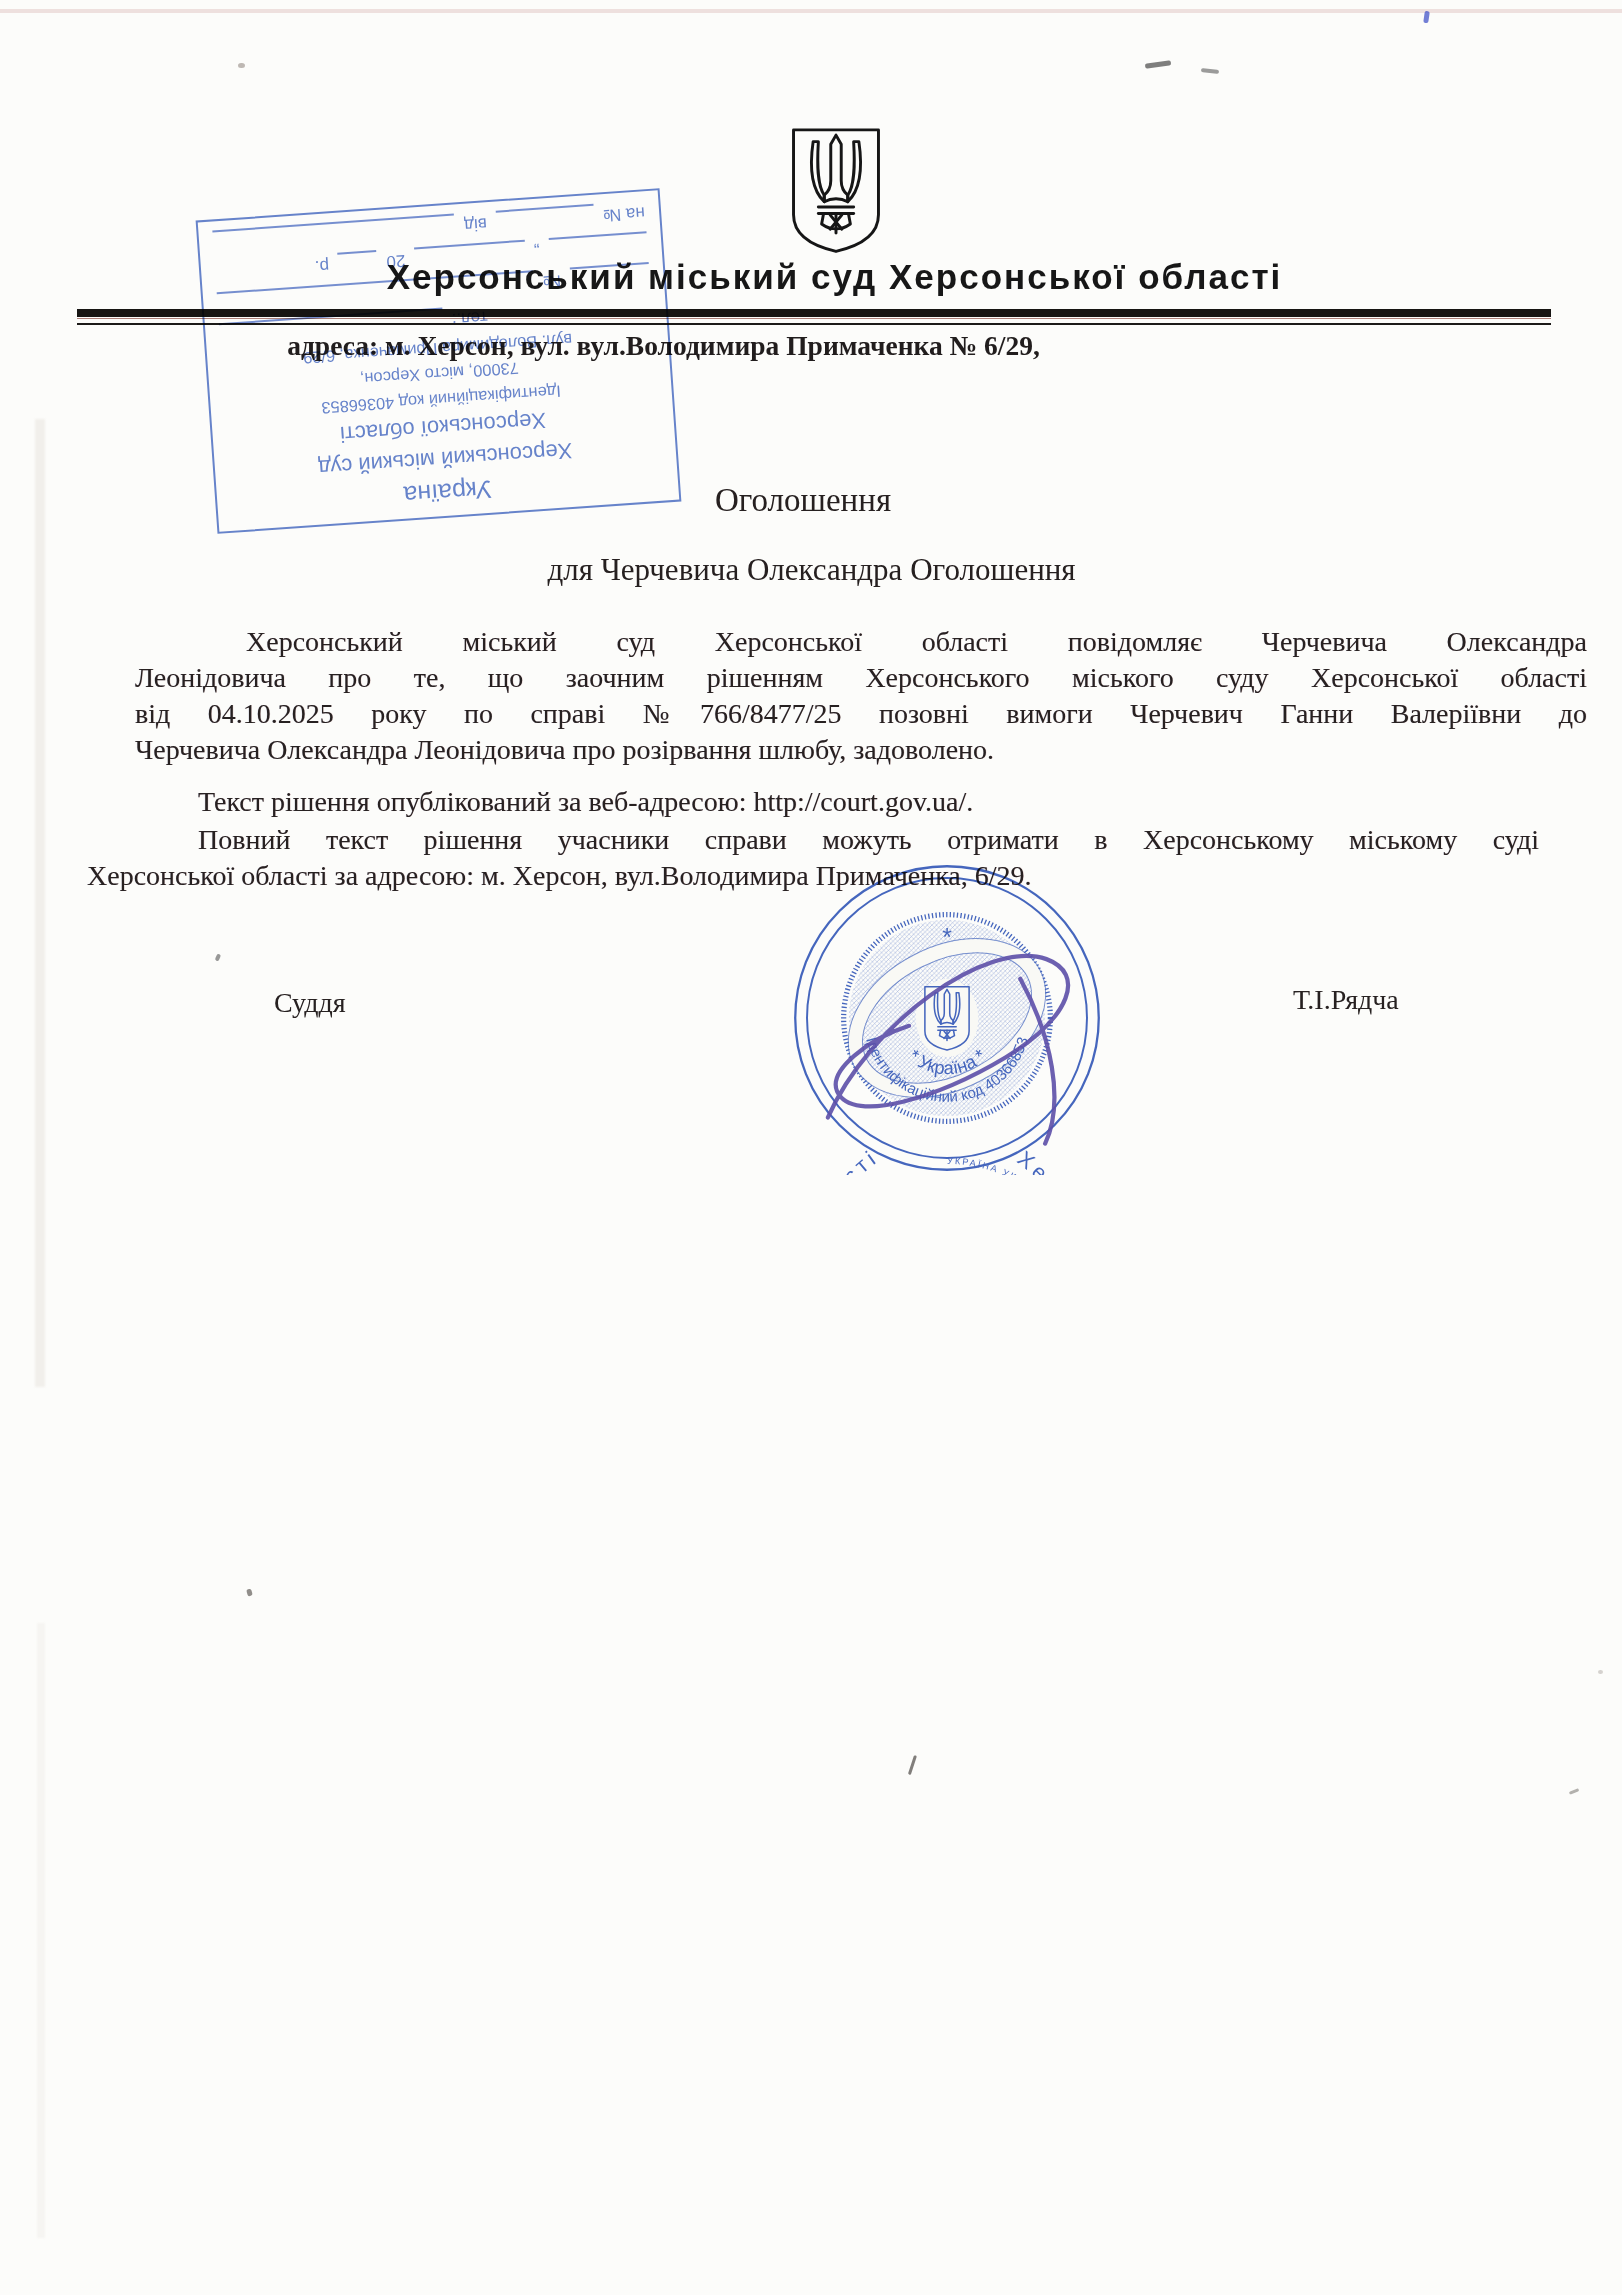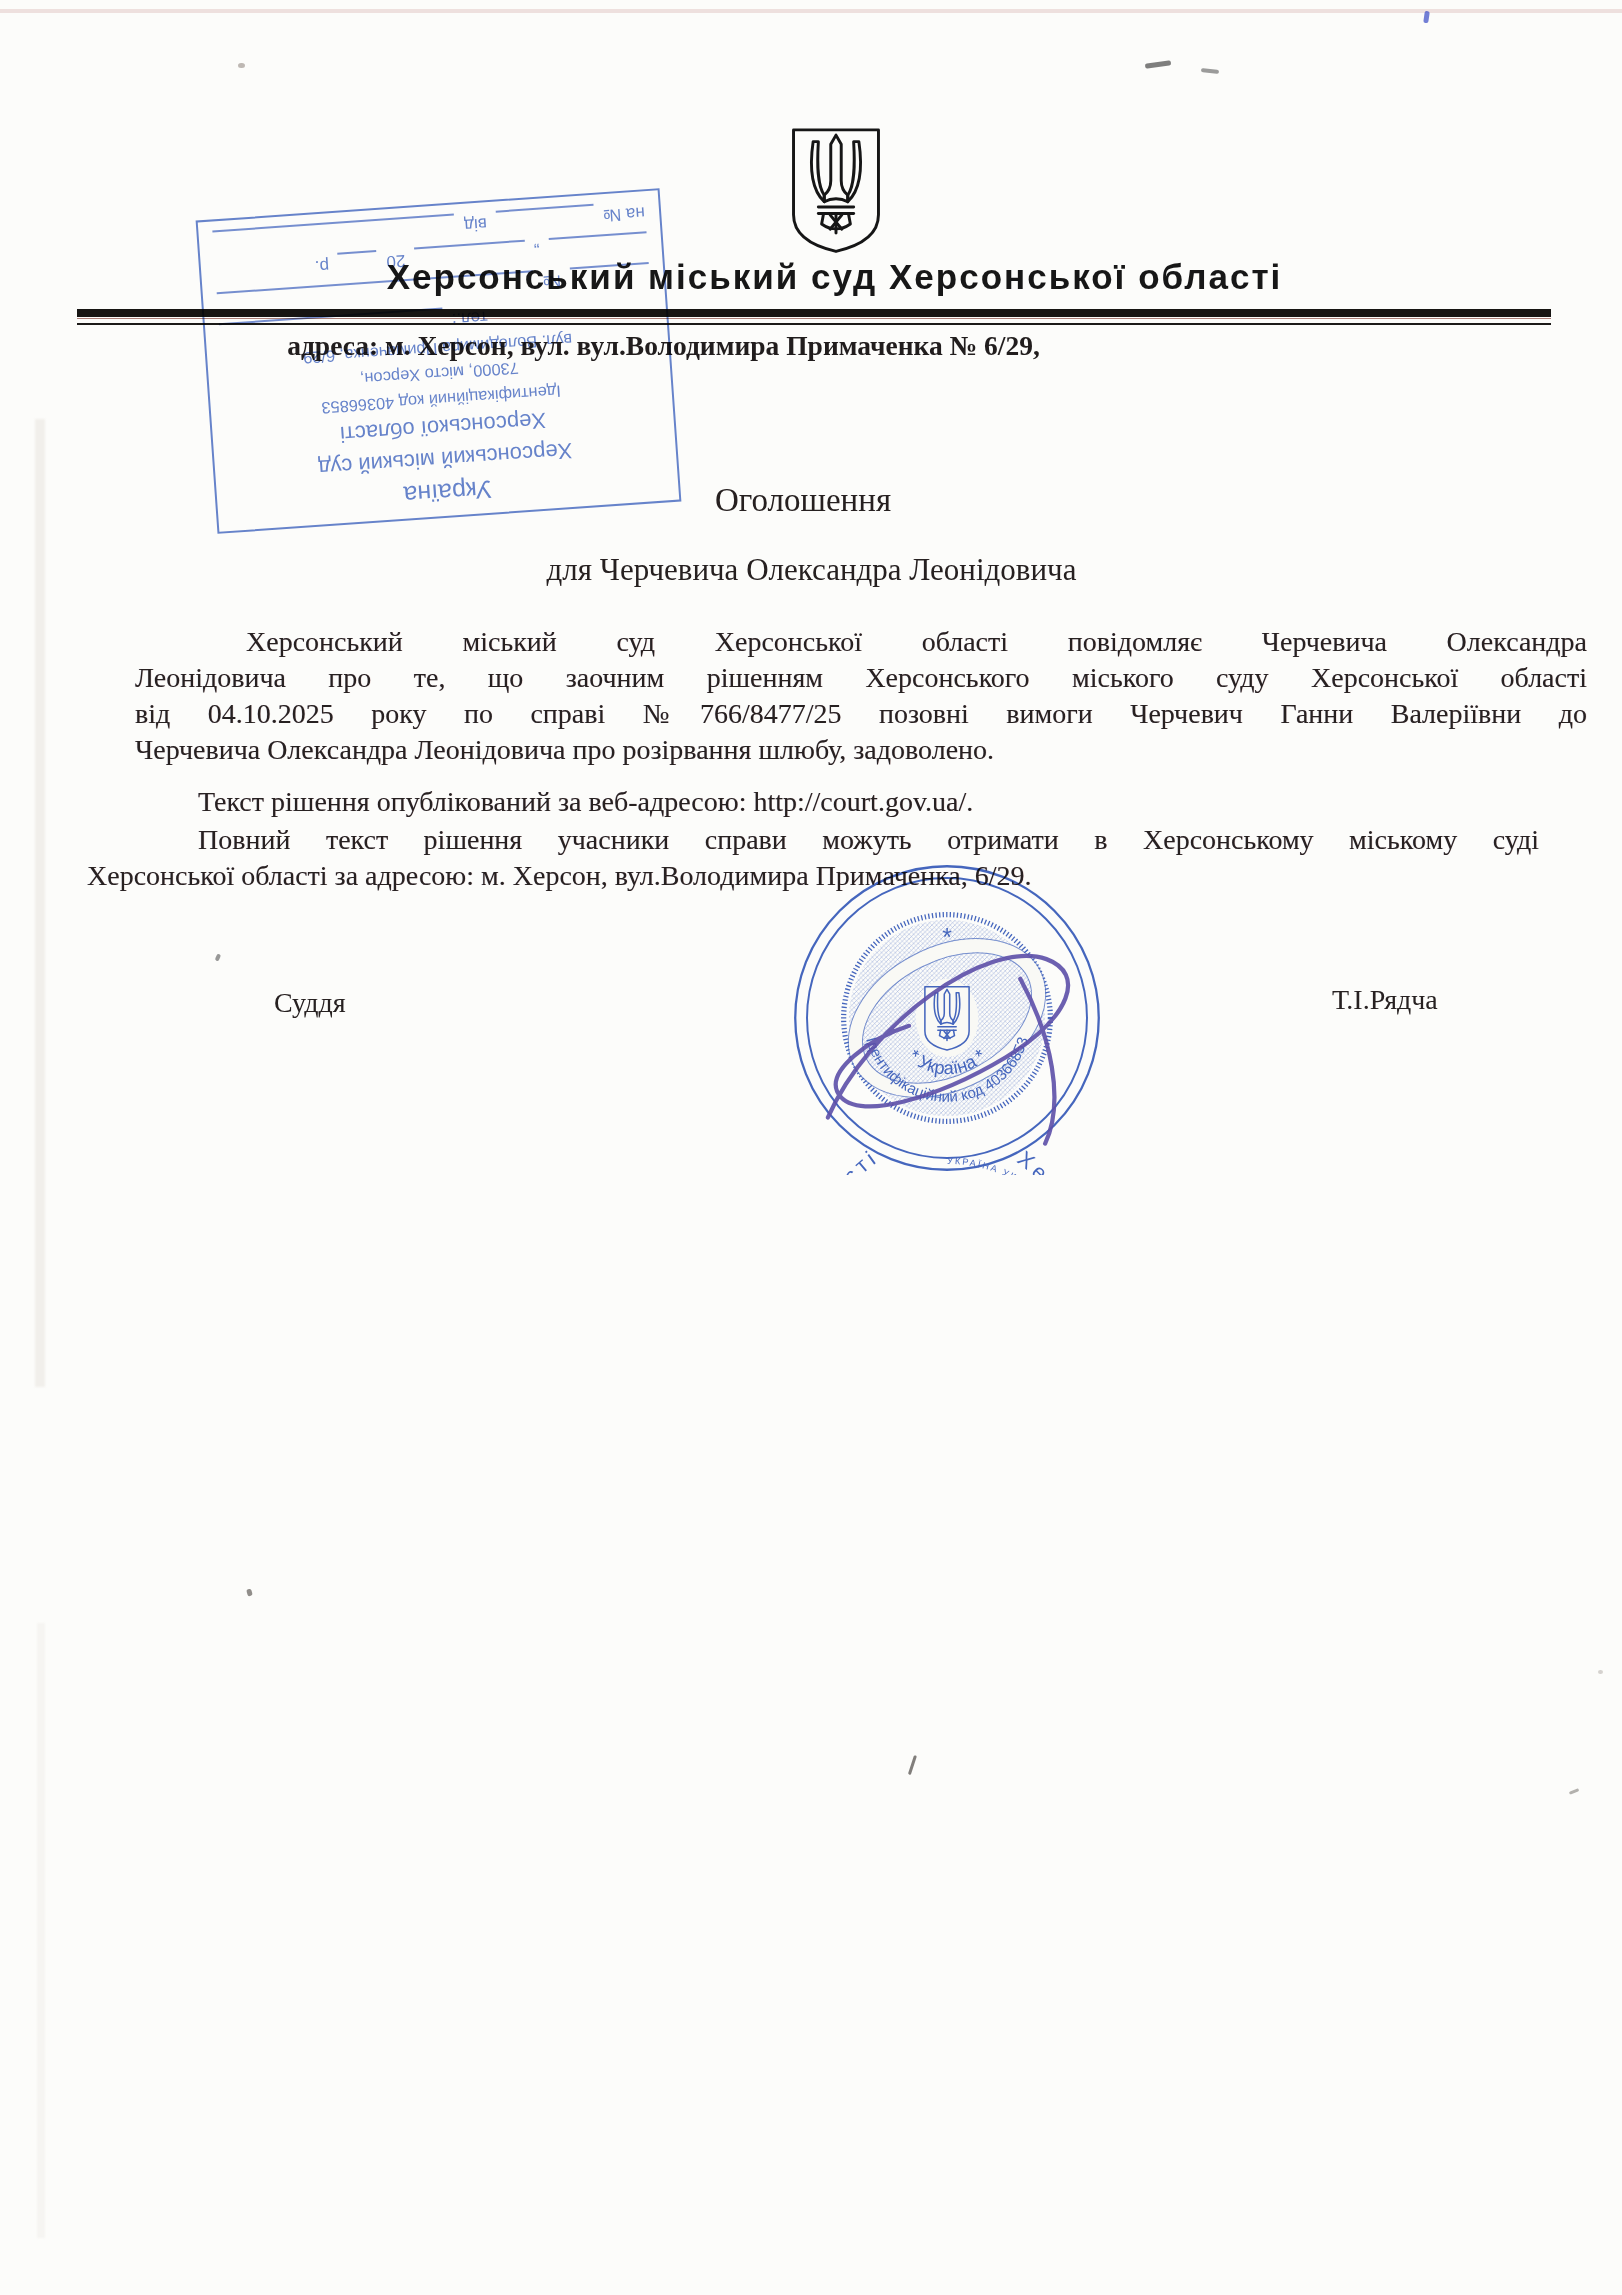--- a/index.html
+++ b/index.html
@@ -68,21 +68,21 @@
         text-shadow:0.4px 0 0 rgba(150,40,40,.18), -0.4px 0 0 rgba(40,60,150,.15);}
   .p-line{display:block;}
   .p-just{text-align:justify;text-align-last:justify;}
   .p-indent{padding-left:111px;}
   #para1{top:624px;margin-left:48px;}
   #para2{top:784px;}
   #para3{top:822px;}
 
   
   .judge-label{position:absolute;left:274px;top:987px;font-size:28px;color:#272121;z-index:2;text-align:center;}
-  .judge-name{position:absolute;left:1332px;top:984px;font-size:28px;color:#272121;z-index:2;}
+  .judge-name{position:absolute;left:1293px;top:984px;font-size:28px;color:#272121;z-index:2;}
 
   
   .round-seal{position:absolute;left:790px;top:861px;width:314px;height:314px;z-index:3;mix-blend-mode:multiply;opacity:.95;}
 </style>
 </head>
 <body>
 
 <div id="page">
 
   <div class="artifact top-edge-line"></div>
@@ -164,21 +164,21 @@
       <span class="cs-gap"></span>
       <span class="fill-line" style="width:98px"></span>
       <span class="cs-gap"></span>
       <span>від</span>
       <span class="cs-gap"></span>
       <span class="fill-line fl-grow"></span>
     </div>
   </div>
 
   <div class="doc-title">Оголошення</div>
-  <div class="doc-recipient">для Черчевича Олександра Леонідовича</div>
+  <div class="doc-recipient">для Черчевича Олександра Оголошення</div>
 
   <div class="para" id="para1">
     <span class="p-line p-just p-indent">Херсонський міський суд Херсонської області повідомляє Черчевича Олександра</span>
     <span class="p-line p-just">Леонідовича про те, що заочним рішенням Херсонського міського суду Херсонської області</span>
     <span class="p-line p-just">від  04.10.2025 року  по справі №766/8477/25 позовні вимоги  Черчевич Ганни Валеріївни до</span>
     <span class="p-line">Черчевича Олександра Леонідовича про розірвання шлюбу, задоволено.</span>
   </div>
 
   <div class="para" id="para2">
     <span class="p-line p-indent">Текст рішення опублікований  за веб-адресою: http://court.gov.ua/.</span>

